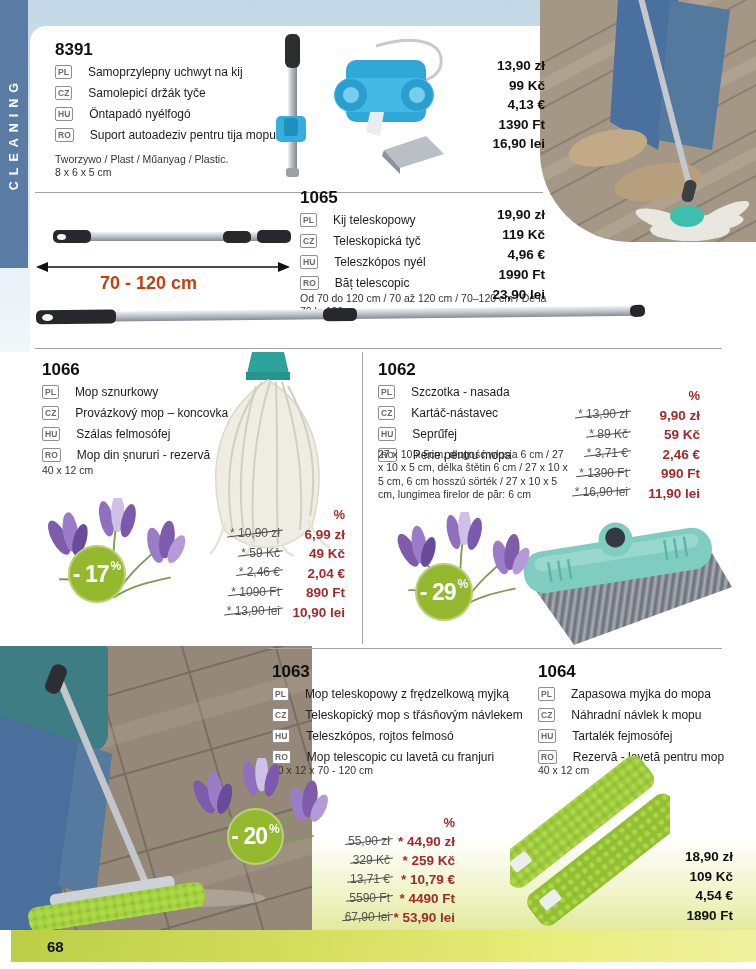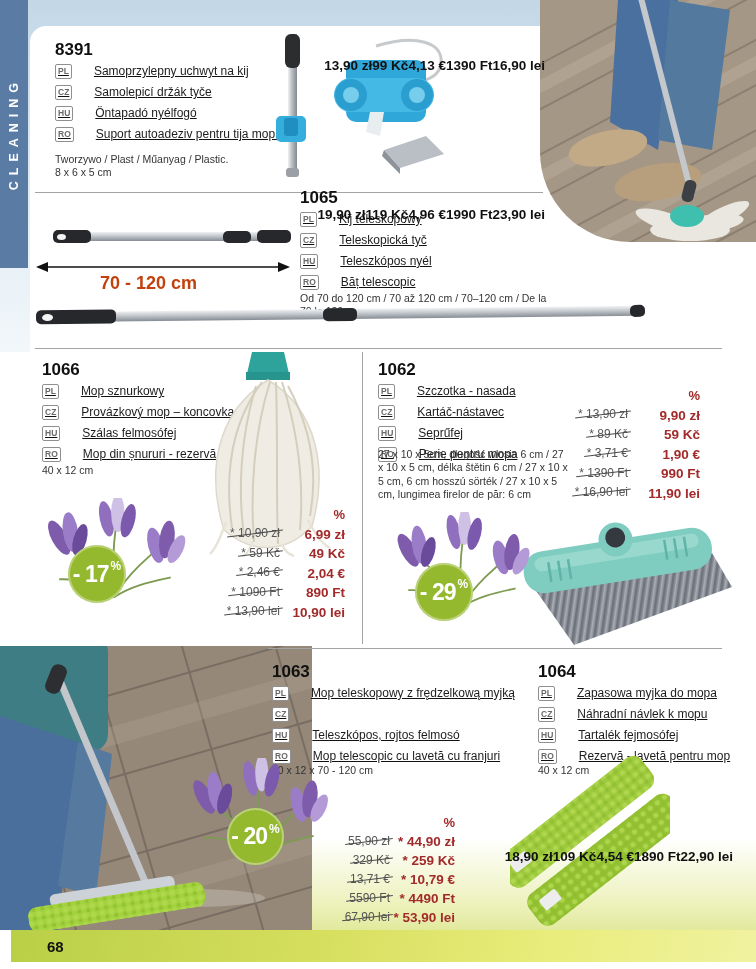--- a/index.html
+++ b/index.html
@@ -10,26 +10,26 @@
   .card{position:absolute;left:30px;top:26px;width:518px;height:326px;background:#fff;
         border-top-left-radius:16px;}
   .wash{position:absolute;left:0;top:838px;width:756px;height:92px;
         background:linear-gradient(180deg,rgba(222,230,128,0) 0%,rgba(216,226,110,.45) 70%,rgba(206,219,92,.6) 100%);}
   .sidebar{position:absolute;left:0;top:0;width:28px;height:268px;background:#5a7ca4;
            display:flex;align-items:center;justify-content:center;z-index:2;}
   .sidebar span{writing-mode:vertical-rl;transform:rotate(180deg);color:#fff;font-size:12.5px;
                 font-weight:bold;letter-spacing:6px;}
   .code{position:absolute;font-size:17px;font-weight:bold;color:#101010;z-index:2;}
   .langs{position:absolute;display:flex;flex-direction:column;gap:6px;z-index:2;}
-  .lang-row{display:flex;gap:22px;height:15px;text-decoration:underline;}
+  .lang-row{display:flex;align-items:center;gap:16px;height:15px;}
   .tag{flex:none;border:1.2px solid #8f8f8f;border-radius:2px;color:#6a6a6a;font-size:8.5px;
        font-weight:bold;line-height:10px;padding:1px 2px;background:#fff;}
   .lang-text{font-size:12px;color:#1c1c1c;white-space:nowrap;}
   .desc{position:absolute;font-size:10.5px;color:#333;line-height:13.4px;z-index:2;}
-  .prices{position:absolute;display:flex;flex-direction:row;align-items:flex-end;
+  .prices{position:absolute;display:flex;flex-direction:column;align-items:flex-end;
           font-weight:bold;font-size:13.5px;color:#101010;z-index:2;}
   .prices span{line-height:19.5px;}
   .old-col{position:absolute;display:flex;flex-direction:column;align-items:flex-end;
            font-size:12px;color:#555;z-index:2;}
   .old-col span{line-height:19.5px;position:relative;white-space:nowrap;}
   .old-col span::after{content:"";position:absolute;left:-3px;right:-3px;top:48%;
            border-top:1.4px solid #4c4c4c;transform:rotate(-7deg);}
   .new-col{position:absolute;display:flex;flex-direction:column;align-items:flex-end;
            font-weight:bold;font-size:13.5px;color:#a32a2a;z-index:2;}
   .new-col span{line-height:19.5px;white-space:nowrap;}
@@ -336,21 +336,21 @@
       <span>* 13,90 zł</span>
       <span>* 89 Kč</span>
       <span>* 3,71 €</span>
       <span>* 1390 Ft</span>
       <span>* 16,90 lei</span>
     </div>
     <div class="new-col" style="right:56px;top:386px">
       <span class="pct-head">%</span>
       <span>9,90 zł</span>
       <span>59 Kč</span>
-      <span>1,90 €</span>
+      <span>2,46 €</span>
       <span>990 Ft</span>
       <span>11,90 lei</span>
     </div>
     <svg class="img-abs" style="left:500px;top:495px" width="245" height="150" viewBox="0 0 245 150">
       <polygon points="32,90 212,58 232,92 74,150" fill="url(#bristles)"></polygon>
       <g transform="rotate(-9 120 60)">
         <rect x="22" y="44" width="190" height="42" rx="20" fill="#7fccc0"></rect>
         <rect x="34" y="50" width="166" height="14" rx="7" fill="#98d8cd"></rect>
         <circle cx="118" cy="44" r="17" fill="#7fccc0"></circle>
         <circle cx="118" cy="42" r="10" fill="#34393f"></circle>
@@ -408,20 +408,21 @@
 
   <div>
     <div class="code" style="left:272px;top:662px">1063</div>
     <div class="langs" style="left:272px;top:686px">
       <div class="lang-row">
         <span class="tag">PL</span>
         <span class="lang-text">Mop teleskopowy z frędzelkową myjką</span>
         </div>
       <div class="lang-row">
         <span class="tag">CZ</span>
+        <span class="lang-text">Teleskopický mop s třásňovým návlekem</span>
         </div>
       <div class="lang-row">
         <span class="tag">HU</span>
         <span class="lang-text">Teleszkópos, rojtos felmosó</span>
         </div>
       <div class="lang-row">
         <span class="tag">RO</span>
         <span class="lang-text">Mop telescopic cu lavetă cu franjuri</span>
         </div>
     </div>

